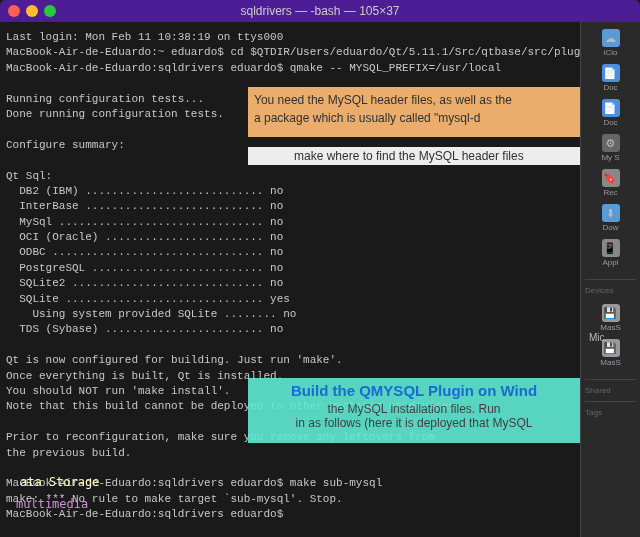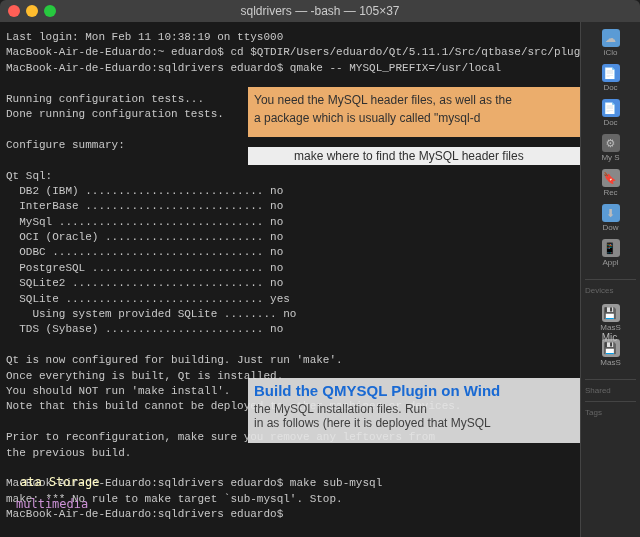--- a/index.html
+++ b/index.html
@@ -8,21 +8,21 @@
       height: 537px;
       overflow: hidden;
       font-family: -apple-system, 'Helvetica Neue', sans-serif;
       background: #1e1e1e;
       position: relative;
     }
 
     
     .title-bar {
       height: 22px;
-      background: #404040;
+      background: #4c1d95;
       display: flex;
       align-items: center;
       justify-content: center;
       position: relative;
       border-radius: 6px 6px 0 0;
     }
     .traffic-lights {
       position: absolute;
       left: 8px;
       display: flex;
@@ -222,31 +222,31 @@
     <span>a package which is usually called "mysql-d</span>
   </div>
 </div>
 
 <div style="position:absolute; left:248px; top:147px; width:332px; height:18px; background:#fff; z-index:3; overflow:hidden; opacity:0.92;padding-left:40px;">
   <div style="font-family:Arial,sans-serif; font-size:12px; color:#333; padding:2px 6px;">
     <span>make where to find the MySQL header files</span>
   </div>
 </div>
 
-<div style="position:absolute; left:248px; top:378px; width:332px; height:65px; background:#e5e5e5; z-index:3; overflow:hidden; opacity:0.9;">
+<div style="position:absolute; left:248px; top:378px; width:332px; height:65px; background:#5eead4; z-index:3; overflow:hidden; opacity:0.9;text-align:center;">
   <div style="font-family:Arial,sans-serif; padding:4px 6px;">
     <div style="font-size:15px; color:#1a73e8; font-weight:bold;">Build the QMYSQL Plugin on Wind</div>
     <div style="font-size:12px; color:#444; margin-top:3px;">the MySQL installation files. Run</div>
     <div style="font-size:12px; color:#444;">in as follows (here it is deployed that MySQL</div>
   </div>
 </div>
 
 <div style="position:absolute; left:0; bottom:44px; width:240px; height:22px; z-index:4;">
   <span style="color:#fef9c3; font-family:'Menlo',monospace; font-size:12px; line-height:22px; padding-left:20px; display:block;">ata Storage</span>
 </div>
 
 <div style="position:absolute; left:10px; bottom:22px; width:240px; height:22px; z-index:4;">
   <span style="color:#ce93d8; font-family:'Menlo',monospace; font-size:12px; line-height:22px; padding-left:6px; display:block;">multimedia</span>
 </div>
 
-<div style="position:absolute; right:1px; bottom:192px; width:59px; text-align:center; z-index:10;">
+<div style="position:absolute; right:1px; bottom:192px; width:50px; text-align:left; z-index:10;">
   <span style="font-size:10px; color:#bbb;">Mic</span>
 </div>
 
 </body></html>

